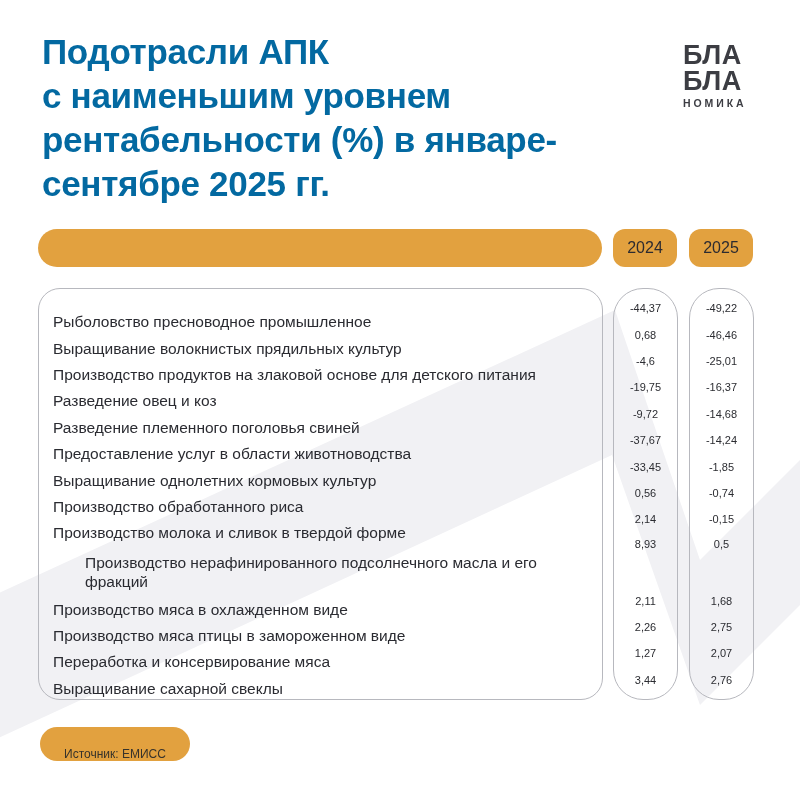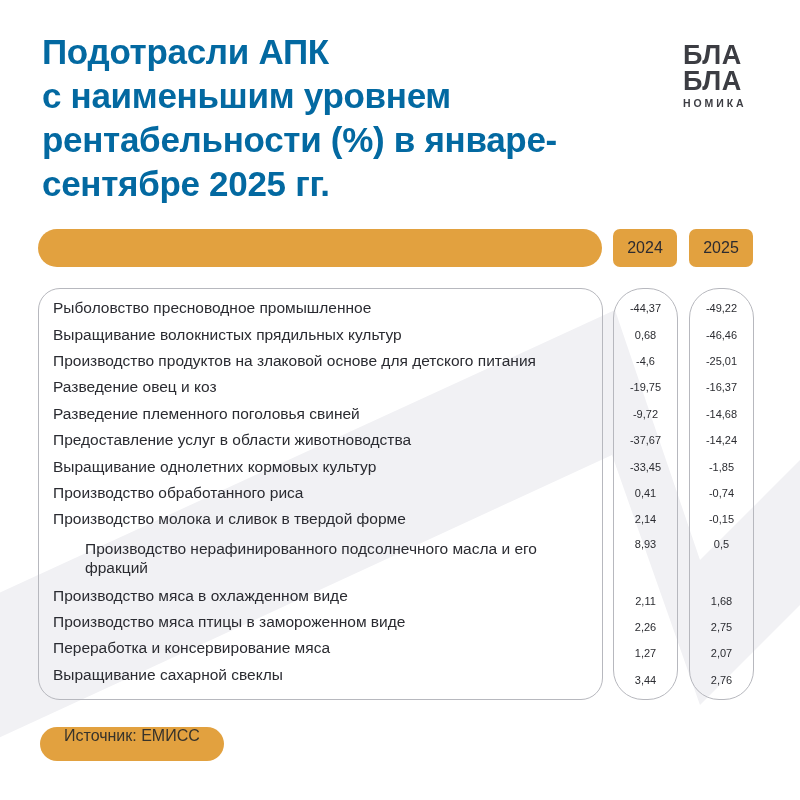--- a/index.html
+++ b/index.html
@@ -20,30 +20,30 @@
   .logo{position:absolute;left:683px;top:42px;z-index:2;color:#3c3d43;}
   .logo .big{font-size:27px;font-weight:700;line-height:26px;letter-spacing:0.5px;}
   .logo .small{font-size:10.5px;font-weight:700;letter-spacing:2.9px;margin-top:3px;}
   
   .header-bar{
     position:absolute;left:38px;top:229px;width:564px;height:38px;
     background:#e2a13f;border-radius:19px;z-index:2;
   }
   .year-badge{
     position:absolute;top:229px;width:64px;height:38px;background:#e2a13f;
-    border-radius:7px;display:flex;align-items:center;justify-content:center;
+    border-radius:12px;display:flex;align-items:center;justify-content:center;
     font-size:16px;color:#2c2b30;z-index:2;
   }
   .badge-2024{left:613px;}
   .badge-2025{left:689px;}
   
   .label-panel{
     position:absolute;left:38px;top:288px;width:565px;height:412px;
     border:1px solid #b7b8be;border-radius:22px;box-sizing:border-box;
-    padding:6px 12px 0 14px;z-index:2;background:transparent;
+    padding:20px 12px 0 14px;z-index:2;background:transparent;
   }
   .value-panel{
     position:absolute;top:288px;width:65px;height:412px;
     border:1px solid #b7b8be;border-radius:30px;box-sizing:border-box;
     padding-top:6px;z-index:2;background:transparent;
   }
   .col-2024{left:613px;}
   .col-2025{left:689px;}
   .row{
     height:26.4px;display:flex;align-items:center;
@@ -52,21 +52,21 @@
   .row.tall{height:50px;white-space:normal;line-height:19px;margin-left:32px;}
   .vcell{
     height:26.4px;display:flex;align-items:center;justify-content:center;
     font-size:11px;color:#2b2c31;
   }
   .vcell.tall{height:50px;align-items:flex-start;padding-top:5px;}
   
   .source-badge{
     position:absolute;left:40px;top:727px;height:34px;
     background:#e2a13f;border-radius:17px;display:inline-flex;
-    align-items:flex-start;padding:0 24px;font-size:16px;color:#37332b;z-index:2;
+    align-items:flex-end;padding:0 24px;font-size:12px;color:#37332b;z-index:2;
   }
 </style>
 </head>
 <body>
 
 <div>
 
   <svg class="watermark" viewBox="0 0 800 800" aria-hidden="true">
     <polygon points="-60,620 615,310 700,560 820,440 820,585 700,705 612,455 -60,765" fill="#f1f1f4"></polygon>
   </svg>
@@ -107,21 +107,21 @@
 
   <div class="value-panel col-2024">
     <div id="col2024-host">
         <div class="vcell">-44,37</div>
         <div class="vcell">0,68</div>
         <div class="vcell">-4,6</div>
         <div class="vcell">-19,75</div>
         <div class="vcell">-9,72</div>
         <div class="vcell">-37,67</div>
         <div class="vcell">-33,45</div>
-        <div class="vcell">0,41</div>
+        <div class="vcell">0,56</div>
         <div class="vcell">2,14</div>
         <div class="vcell tall">8,93</div>
         <div class="vcell">2,11</div>
         <div class="vcell">2,26</div>
         <div class="vcell">1,27</div>
         <div class="vcell">3,44</div>
       </div>
   </div>
 
   <div class="value-panel col-2025">

